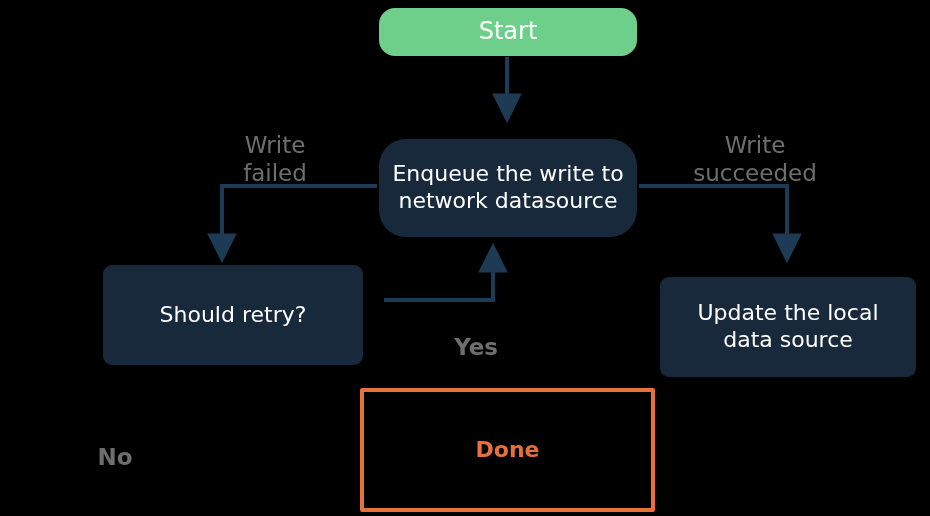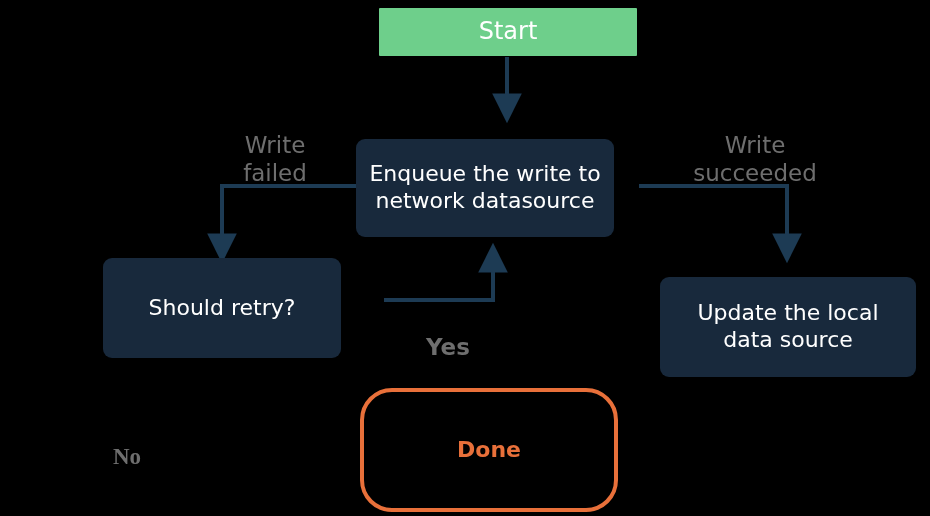--- a/index.html
+++ b/index.html
@@ -29,21 +29,21 @@
     position: absolute;
     box-sizing: border-box;
     display: flex;
     align-items: center;
     justify-content: center;
     text-align: center;
     line-height: 1.22;
   }
   .node-start {
     background: #6ecf8b;
-    border-radius: 1px;
+    border-radius: 16px;
     color: #ffffff;
     font-size: 24px;
   }
   .node-process {
     background: #18293c;
     border-radius: 9px;
     color: #ffffff;
     font-size: 22px;
   }
   .node-terminal {
@@ -100,39 +100,39 @@
 
     <g>
       <path d="M384,300 L493,300 L493,258" fill="none" stroke="#1d3b54" stroke-width="4" stroke-linejoin="miter" marker-end="url(#arrowhead)"></path>
     </g>
   </svg>
 
   <div class="node node-start" style="left:379px; top:8px; width:258px; height:48px;">
     <span class="node-label">Start</span>
   </div>
 
-  <div class="node node-process" style="left:356px; top:139px; width:258px; height:98px;">
+  <div class="node node-process" style="left:379px; top:139px; width:258px; height:98px;border-radius:27px;">
     <span class="node-label">Enqueue the write to network datasource</span>
   </div>
 
-  <div class="node node-process" style="left:103px; top:258px; width:238px; height:100px;">
+  <div class="node node-process" style="left:103px; top:265px; width:260px; height:100px;">
     <span class="node-label">Should retry?</span>
   </div>
 
   <div class="node node-process" style="left:660px; top:277px; width:256px; height:100px;">
     <span class="node-label">Update the local data source</span>
   </div>
 
-  <div class="node node-terminal" style="left:360px; top:388px; width:258px; height:124px;border-radius:32px;">
+  <div class="node node-terminal" style="left:360px; top:388px; width:295px; height:124px;">
     <span class="node-label">Done</span>
   </div>
 
   <div class="edge-label edge-label-plain" style="left:197px; top:113px; width:156px;">Write
 failed</div>
 
   <div class="edge-label edge-label-plain" style="left:673px; top:113px; width:164px;">Write
 succeeded</div>
 
-  <div class="edge-label edge-label-bold" style="left:398px; top:333px; width:100px;">Yes</div>
+  <div class="edge-label edge-label-bold" style="left:398px; top:333px; width:100px;text-align:right;">Yes</div>
 
-  <div class="edge-label edge-label-bold" style="left:92px; top:443px; width:70px;font-family:Liberation Serif, serif;">No</div>
+  <div class="edge-label edge-label-bold" style="left:80px; top:443px; width:70px;">No</div>
 
 </div>
 
 </body></html>

